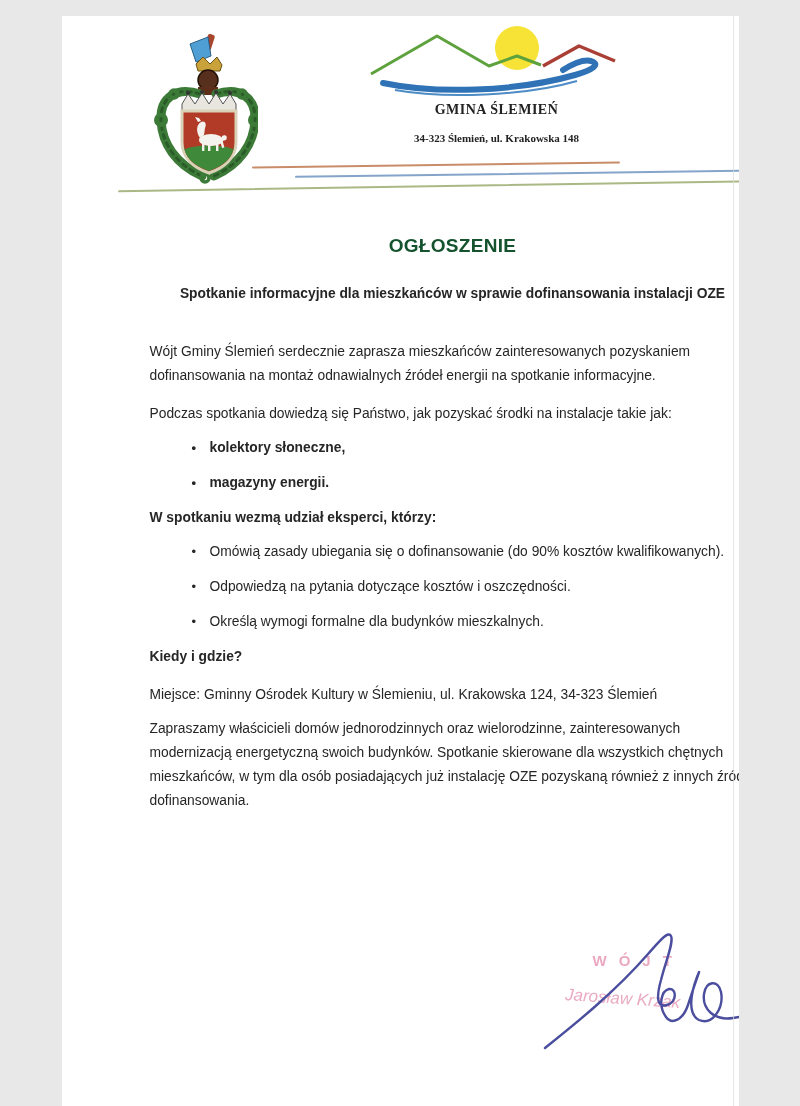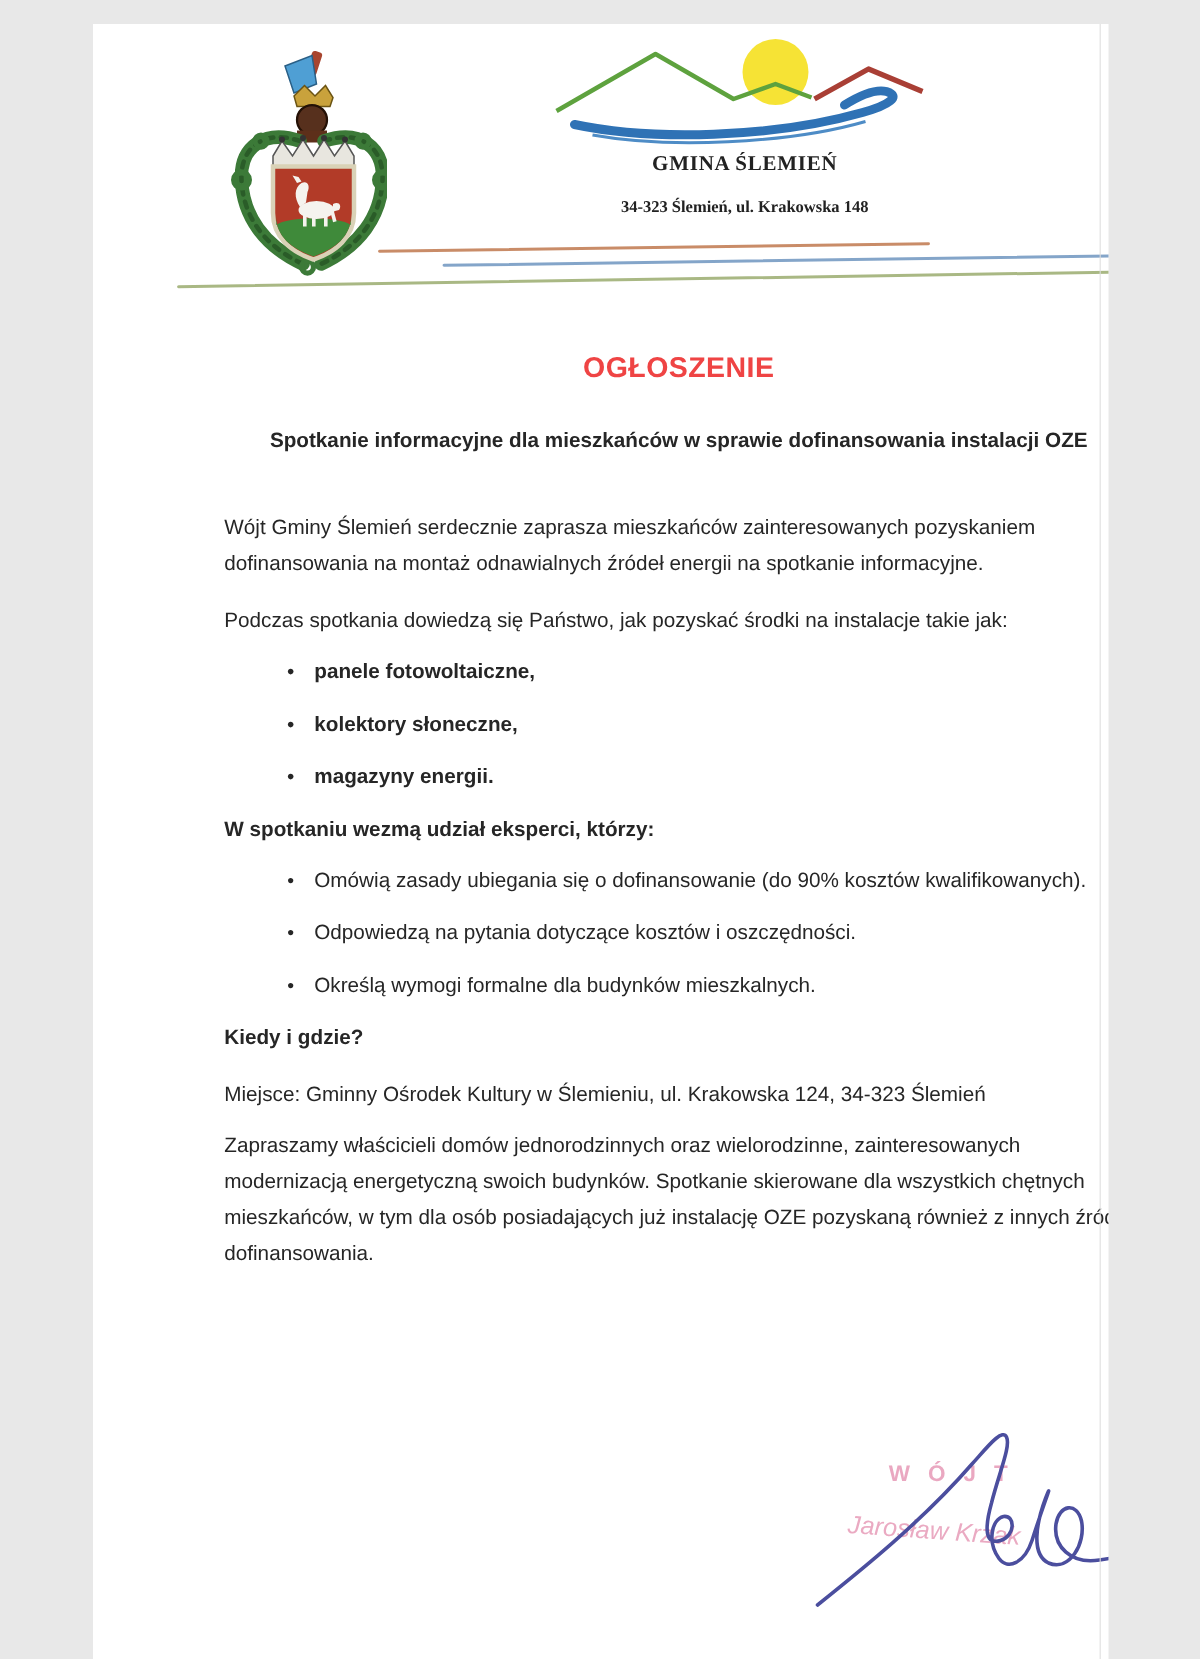--- a/index.html
+++ b/index.html
@@ -15,33 +15,33 @@
     font-family:"Liberation Serif",serif;color:#222;}
   .org-name{font-weight:bold;font-size:14px;letter-spacing:.5px;margin:0 0 14px 0;}
   .org-addr{font-weight:bold;font-size:11px;margin:0;}
   .rule{position:absolute;height:2px;border-radius:1px;opacity:.85;}
   .rule.orange{left:190px;top:148px;width:368px;background:#c0784e;transform:rotate(-.8deg);}
   .rule.blue{left:233px;top:156px;width:557px;background:#6f95c0;transform:rotate(-.8deg);}
   .rule.green{left:56px;top:169px;width:664px;background:#9aac6e;transform:rotate(-.9deg);}
   
   .doc{position:absolute;left:88px;top:210px;width:606px;
     font-size:13.8px;line-height:24px;color:#262626;}
-  .doc-title{text-align:center;font-size:19px;font-weight:bold;color:#ef4444;
+  .doc-title{text-align:center;font-size:19px;font-weight:bold;color:#14532d;
     margin:8px 0 24px 0;letter-spacing:.3px;}
   .doc-sub{text-align:center;font-weight:bold;font-size:13.8px;margin:0 0 34px 0;}
   .doc p{margin:0 0 10px 0;}
   .doc p.gap{margin-top:14px;}
   .doc .bold{font-weight:normal;}
   ul.blist{list-style:none;margin:4px 0 6px 0;padding:0 0 0 42px;}
   ul.blist li{position:relative;margin:0 0 11px 0;padding-left:18px;}
   ul.blist li::before{content:"•";position:absolute;left:0;top:0;font-size:13px;}
   ul.blist.bold-items li{font-weight:bold;}
   .section-head{font-weight:bold;margin:4px 0 0 0;}
   
-  .sig{position:absolute;left:440px;top:927px;width:300px;height:160px;}
+  .sig{position:absolute;left:440px;top:905px;width:300px;height:160px;}
   .stamp-title{position:absolute;left:91px;top:31px;font-size:15px;font-weight:bold;
     letter-spacing:12px;color:#e593b2;opacity:.8;}
   .stamp-name{position:absolute;left:63px;top:68px;font-size:17px;font-style:italic;
     color:#e593b2;opacity:.78;transform:rotate(4deg);font-family:"Liberation Sans",sans-serif;}
   .ink{position:absolute;left:15px;top:5px;}
   
   .scan-bottom{position:absolute;left:0;bottom:0;width:100%;height:8px;
     background:linear-gradient(to right,#23211f 0%,#34322f 38%,#6e6a64 58%,#99938b 74%,#c9c5bf 88%,#f2f1ef 100%);}
   .scan-noise{position:absolute;left:0;bottom:8px;width:100%;height:4px;
     background:linear-gradient(to right,#efece8,#e6e2dc 40%,#efece9 80%,#fafaf9);opacity:.8;}
@@ -121,21 +121,20 @@
   <div class="rule green"></div>
 
   <div class="doc">
     <div class="doc-title">OGŁOSZENIE</div>
     <div class="doc-sub">Spotkanie informacyjne dla mieszkańców w sprawie dofinansowania instalacji OZE</div>
 
     <p class="gap">Wójt Gminy Ślemień serdecznie zaprasza mieszkańców zainteresowanych pozyskaniem dofinansowania na montaż odnawialnych źródeł energii na spotkanie informacyjne.</p>
     <p class="gap">Podczas spotkania dowiedzą się Państwo, jak pozyskać środki na instalacje takie jak:</p>
 
     <ul class="blist bold-items">
-      <li>panele fotowoltaiczne,</li>
       <li>kolektory słoneczne,</li>
       <li>magazyny energii.</li>
     </ul>
 
     <p class="section-head">W spotkaniu wezmą udział eksperci, którzy:</p>
 
     <ul class="blist">
       <li><span>Omówią zasady ubiegania się o dofinansowanie (do </span><span class="bold">90%</span><span> kosztów kwalifikowanych).</span></li>
       <li><span>Odpowiedzą na pytania dotyczące kosztów i oszczędności.</span></li>
       <li><span>Określą wymogi formalne dla budynków mieszkalnych.</span></li>

